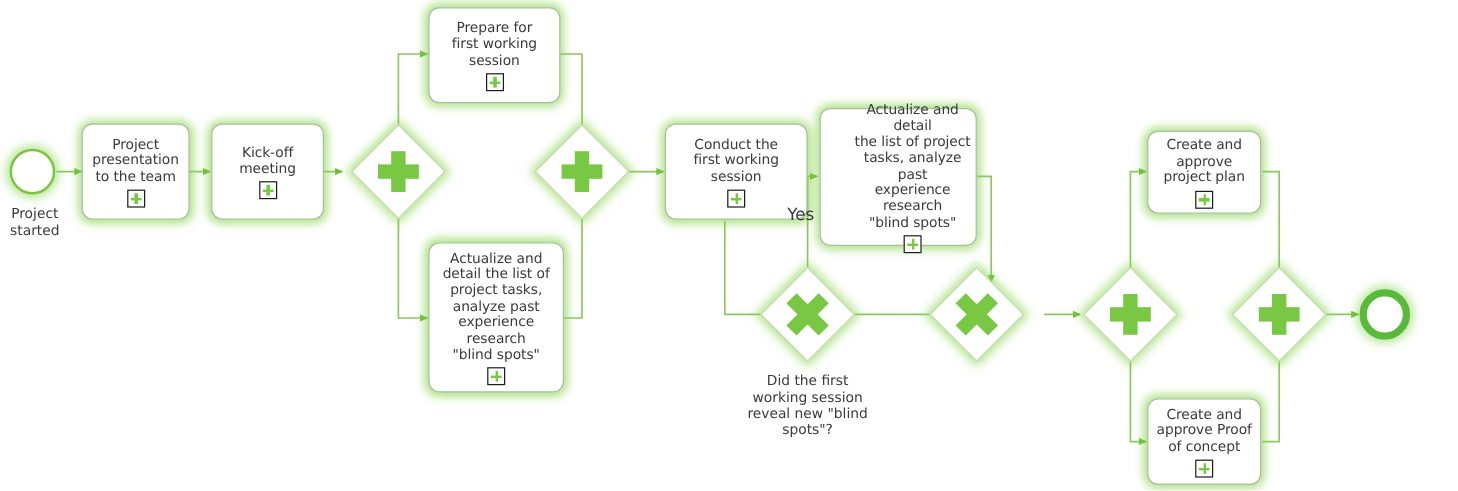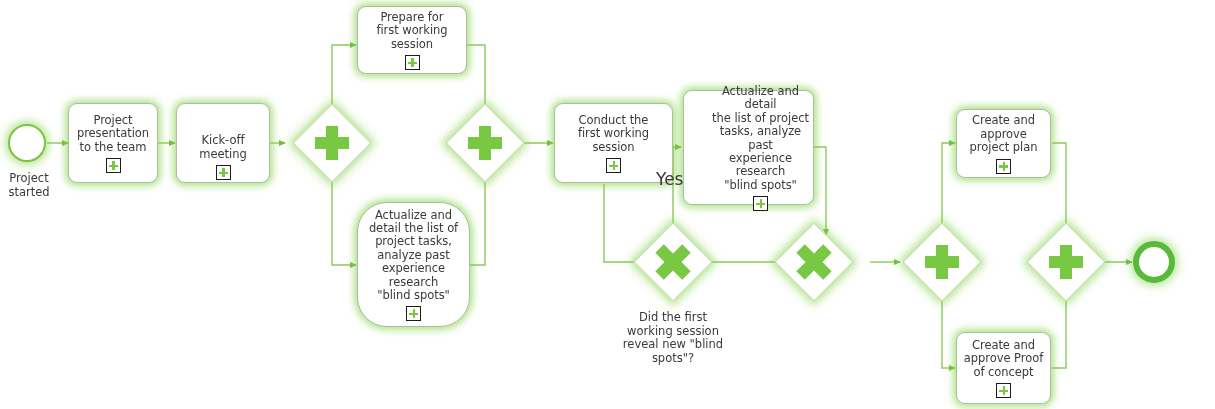--- a/index.html
+++ b/index.html
@@ -144,21 +144,21 @@
   .note {
     position: absolute;
     font-size: 11.5px;
     line-height: 13.6px;
     color: #3a3a3a;
     text-align: center;
     white-space: pre-line;
   }
   .flowlabel {
     position: absolute;
-    font-size: 17px;
+    font-size: 14px;
     line-height: 13px;
     color: #3a3a3a;
   }
 </style>
 </head>
 <body>
 
 <div id="canvas">
 
   <svg class="wires" viewBox="0 0 1215 409" xmlns="http://www.w3.org/2000/svg">
@@ -211,34 +211,34 @@
   <div class="note" style="left:-6px; top:172px; width:70px;">Project
 started</div>
 
   <div class="task" style="left:68px; top:103px; width:90px; height:80px;">
     <div class="label">Project
 presentation
 to the team</div>
     <div class="marker"></div>
   </div>
 
-  <div class="task" style="left:176px; top:103px; width:94px; height:80px;justify-content:flex-end;">
+  <div class="task" style="left:176px; top:103px; width:94px; height:80px;">
     <div class="label">Kick-off
 meeting</div>
     <div class="marker"></div>
   </div>
 
-  <div class="task" style="left:357px; top:6px; width:110px; height:68px;">
+  <div class="task" style="left:357px; top:6px; width:110px; height:80px;">
     <div class="label">Prepare for
 first working
 session</div>
     <div class="marker"></div>
   </div>
 
-  <div class="task" style="left:357px; top:202px; width:113px; height:125px;border-radius:30px;">
+  <div class="task" style="left:357px; top:202px; width:113px; height:125px;">
     <div class="label">Actualize and
 detail the list of
 project tasks,
 analyze past
 experience
 research
 "blind spots"</div>
     <div class="marker"></div>
   </div>
 

